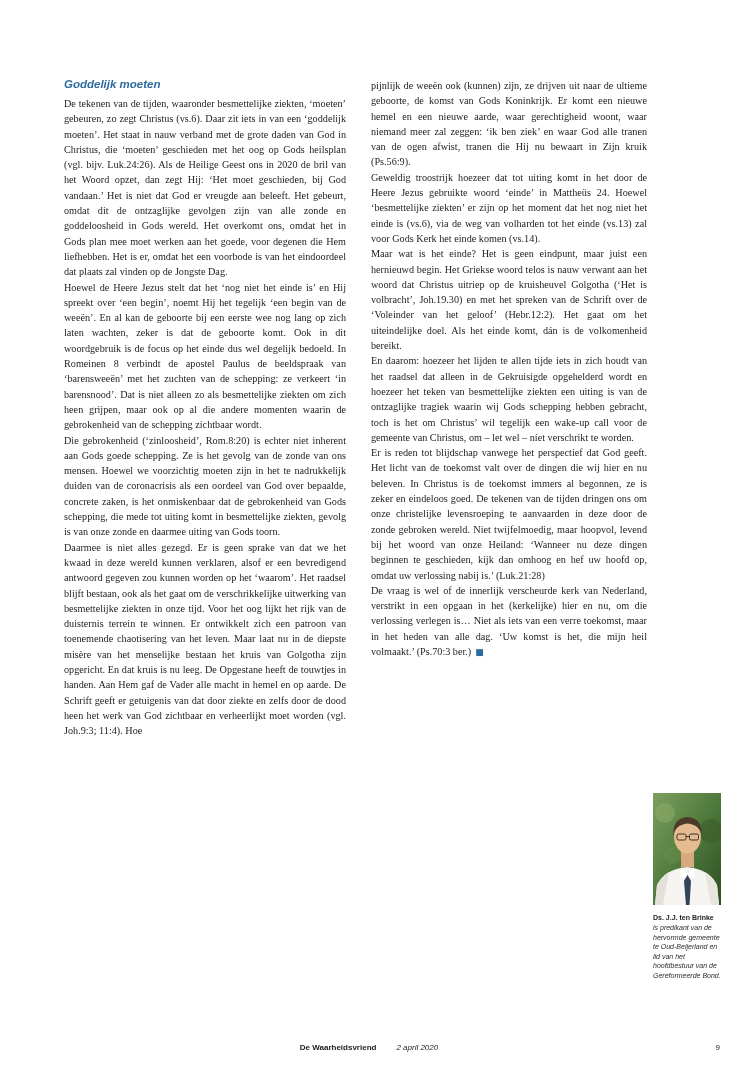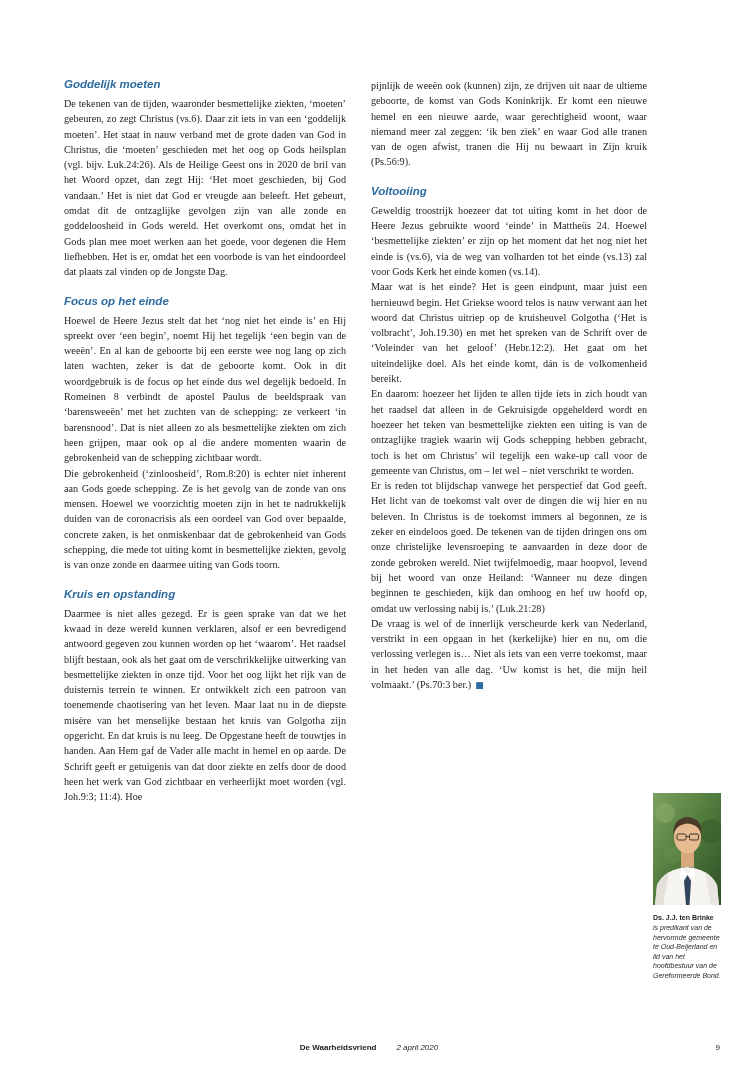--- a/index.html
+++ b/index.html
@@ -89,38 +89,35 @@
 <div class="page">
   <div class="content">
 
     <div class="col col-left">
       <section class="first">
         <h2 class="section-heading">Goddelijk moeten</h2>
         <p>De tekenen van de tijden, waaronder besmettelijke ziekten, ‘moeten’ gebeuren, zo zegt Christus (vs.6). Daar zit iets in van een ‘goddelijk moeten’. Het staat in nauw verband met de grote daden van God in Christus, die ‘moeten’ geschieden met het oog op Gods heilsplan (vgl. bijv. Luk.24:26). Als de Heilige Geest ons in 2020 de bril van het Woord opzet, dan zegt Hij: ‘Het moet geschieden, bij God vandaan.’ Het is niet dat God er vreugde aan beleeft. Het gebeurt, omdat dit de ontzaglijke gevolgen zijn van alle zonde en goddeloosheid in Gods wereld. Het overkomt ons, omdat het in Gods plan mee moet werken aan het goede, voor degenen die Hem liefhebben. Het is er, omdat het een voorbode is van het eindoordeel dat plaats zal vinden op de Jongste Dag.</p>
       </section>
 
       <section>
-        <h2 class="section-heading">Focus op het einde</h2>
         <p>Hoewel de Heere Jezus stelt dat het ‘nog niet het einde is’ en Hij spreekt over ‘een begin’, noemt Hij het tegelijk ‘een begin van de weeën’. En al kan de geboorte bij een eerste wee nog lang op zich laten wachten, zeker is dat de geboorte komt. Ook in dit woordgebruik is de focus op het einde dus wel degelijk bedoeld. In Romeinen 8 verbindt de apostel Paulus de beeldspraak van ‘barensweeën’ met het zuchten van de schepping: ze verkeert ‘in barensnood’. Dat is niet alleen zo als besmettelijke ziekten om zich heen grijpen, maar ook op al die andere momenten waarin de gebrokenheid van de schepping zichtbaar wordt.</p>
         <p>Die gebrokenheid (‘zinloosheid’, Rom.8:20) is echter niet inherent aan Gods goede schepping. Ze is het gevolg van de zonde van ons mensen. Hoewel we voorzichtig moeten zijn in het te nadrukkelijk duiden van de coronacrisis als een oordeel van God over bepaalde, concrete zaken, is het onmiskenbaar dat de gebrokenheid van Gods schepping, die mede tot uiting komt in besmettelijke ziekten, gevolg is van onze zonde en daarmee uiting van Gods toorn.</p>
       </section>
 
       <section>
-        <h2 class="section-heading">Kruis en opstanding</h2>
         <p>Daarmee is niet alles gezegd. Er is geen sprake van dat we het kwaad in deze wereld kunnen verklaren, alsof er een bevredigend antwoord gegeven zou kunnen worden op het ‘waarom’. Het raadsel blijft bestaan, ook als het gaat om de verschrikkelijke uitwerking van besmettelijke ziekten in onze tijd. Voor het oog lijkt het rijk van de duisternis terrein te winnen. Er ontwikkelt zich een patroon van toenemende chaotisering van het leven. Maar laat nu in de diepste misère van het menselijke bestaan het kruis van Golgotha zijn opgericht. En dat kruis is nu leeg. De Opgestane heeft de touwtjes in handen. Aan Hem gaf de Vader alle macht in hemel en op aarde. De Schrift geeft er getuigenis van dat door ziekte en zelfs door de dood heen het werk van God zichtbaar en verheerlijkt moet worden (vgl. Joh.9:3; 11:4). Hoe</p>
       </section>
     </div>
 
     <div class="col col-right">
       <section class="first">
         <p>pijnlijk de weeën ook (kunnen) zijn, ze drijven uit naar de ultieme geboorte, de komst van Gods Koninkrijk. Er komt een nieuwe hemel en een nieuwe aarde, waar gerechtigheid woont, waar niemand meer zal zeggen: ‘ik ben ziek’ en waar God alle tranen van de ogen afwist, tranen die Hij nu bewaart in Zijn kruik (Ps.56:9).</p>
       </section>
 
       <section>
-        <h2 class="section-heading">Voltooiing</h2>
         <p>Geweldig troostrijk hoezeer dat tot uiting komt in het door de Heere Jezus gebruikte woord ‘einde’ in Mattheüs 24. Hoewel ‘besmettelijke ziekten’ er zijn op het moment dat het nog niet het einde is (vs.6), via de weg van volharden tot het einde (vs.13) zal voor Gods Kerk het einde komen (vs.14).</p>
         <p>Maar wat is het einde? Het is geen eindpunt, maar juist een hernieuwd begin. Het Griekse woord telos is nauw verwant aan het woord dat Christus uitriep op de kruisheuvel Golgotha (‘Het is volbracht’, Joh.19.30) en met het spreken van de Schrift over de ‘Voleinder van het geloof’ (Hebr.12:2). Het gaat om het uiteindelijke doel. Als het einde komt, dán is de volkomenheid bereikt.</p>
         <p>En daarom: hoezeer het lijden te allen tijde iets in zich houdt van het raadsel dat alleen in de Gekruisigde opgehelderd wordt en hoezeer het teken van besmettelijke ziekten een uiting is van de ontzaglijke tragiek waarin wij Gods schepping hebben gebracht, toch is het om Christus’ wil tegelijk een wake-up call voor de gemeente van Christus, om – let wel – níet verschrikt te worden.</p>
       </section>
 
       <section>
         <p>Er is reden tot blijdschap vanwege het perspectief dat God geeft. Het licht van de toekomst valt over de dingen die wij hier en nu beleven. In Christus is de toekomst immers al begonnen, ze is zeker en eindeloos goed. De tekenen van de tijden dringen ons om onze christelijke levensroeping te aanvaarden in deze door de zonde gebroken wereld. Niet twijfelmoedig, maar hoopvol, levend bij het woord van onze Heiland: ‘Wanneer nu deze dingen beginnen te geschieden, kijk dan omhoog en hef uw hoofd op, omdat uw verlossing nabij is.’ (Luk.21:28)</p>
         <p>
           <span>De vraag is wel of de innerlijk verscheurde kerk van Nederland, verstrikt in een opgaan in het (kerkelijke) hier en nu, om die verlossing verlegen is… Niet als iets van een verre toekomst, maar in het heden van alle dag. ‘Uw komst is het, die mijn heil volmaakt.’ (Ps.70:3 ber.)</span><span class="endmark">■</span>
         </p>

